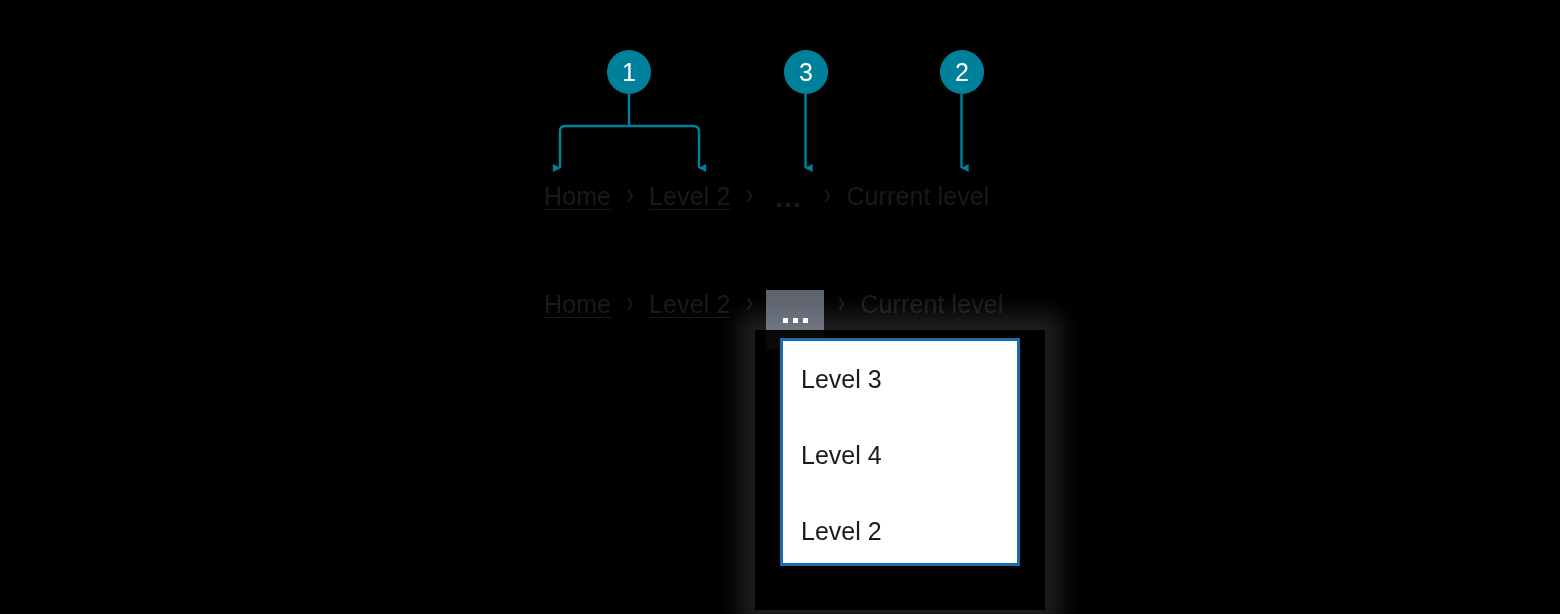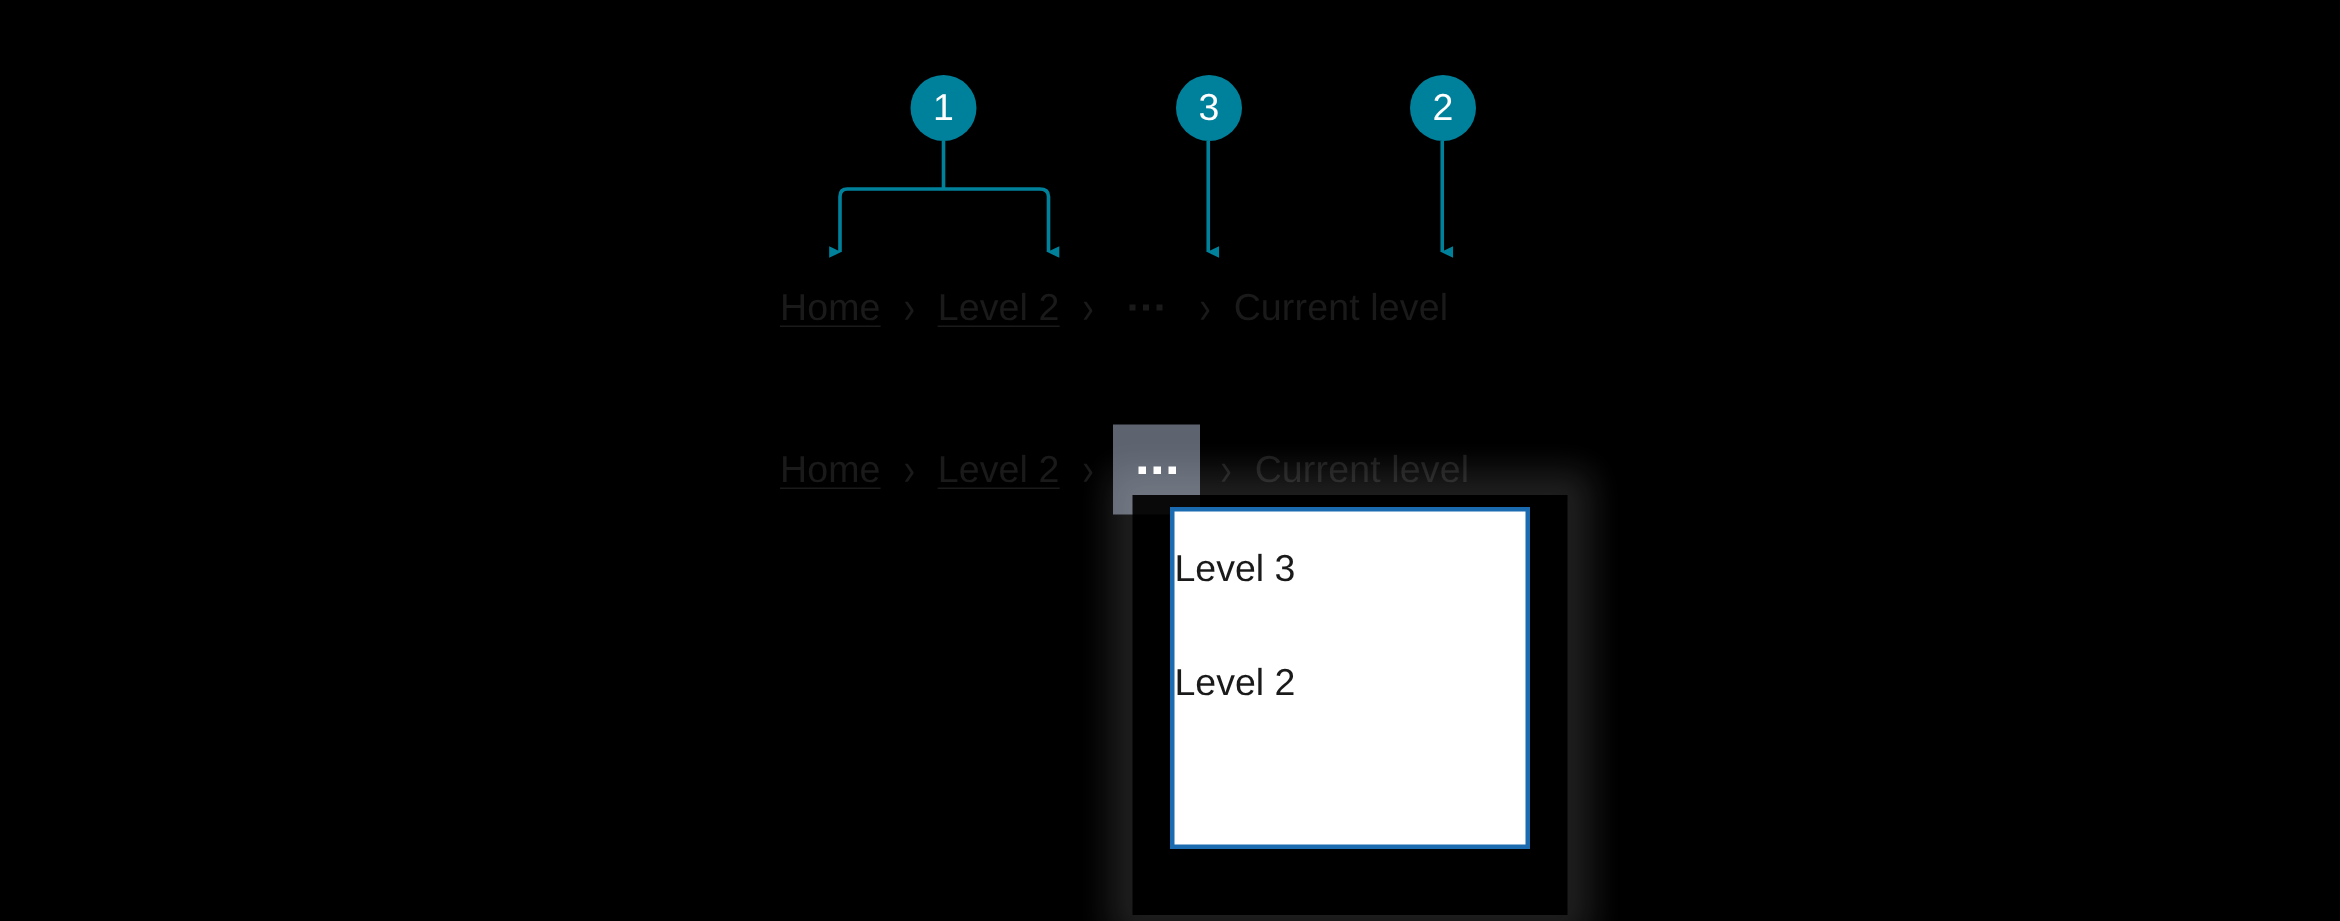--- a/index.html
+++ b/index.html
@@ -45,23 +45,24 @@
     line-height: 44px;
     text-align: center;
     font-family: "Liberation Sans", sans-serif;
     z-index: 5;
   }
 
   
   .breadcrumb-row {
     position: absolute;
     display: flex;
-    align-items: center;
+    align-items: flex-start;
     height: 46px;
     white-space: nowrap;
+    margin-left: 24px;
   }
 
   .crumb-link,
   .crumb-current {
     font-size: 25px;
     color: #1a1a1a;
     letter-spacing: 0.1px;
     font-family: "Liberation Sans", sans-serif;
     padding: 0 2px;
   }
@@ -138,20 +139,21 @@
     width: 240px;
     height: 228px;
     background: #ffffff;
     border: 3px solid #1a6bb0;
     box-sizing: border-box;
   }
   .flyout-item {
     height: 76px;
     display: flex;
     align-items: center;
+    padding-left: 18px;
     box-sizing: border-box;
     font-size: 25px;
     color: #1a1a1a;
     cursor: pointer;
     font-family: "Liberation Sans", sans-serif;
   }
 </style>
 </head>
 <body>
 
@@ -203,20 +205,23 @@
     <span class="crumb-current">Current level</span>
   </div>
 
   <div class="flyout-wrap" style="left:780px; top:338px;">
     <div class="flyout-shadow"></div>
     <div class="flyout">
       <div class="flyout-item">
         <span>Level 3</span>
       </div>
       <div class="flyout-item">
+        <span>Level 4</span>
+      </div>
+      <div class="flyout-item">
         <span>Level 2</span>
       </div>
     </div>
   </div>
 
   <svg class="annotation-layer" viewBox="0 0 1560 614" width="1560" height="614" xmlns="http://www.w3.org/2000/svg">
     <defs>
       <marker id="arrowhead" markerWidth="9" markerHeight="9" refX="4.5" refY="7.6" orient="auto" markerUnits="userSpaceOnUse">
         <path d="M0.6,0.4 L8.4,0.4 L4.5,8.4 Z" fill="#00819B"></path>
       </marker>

